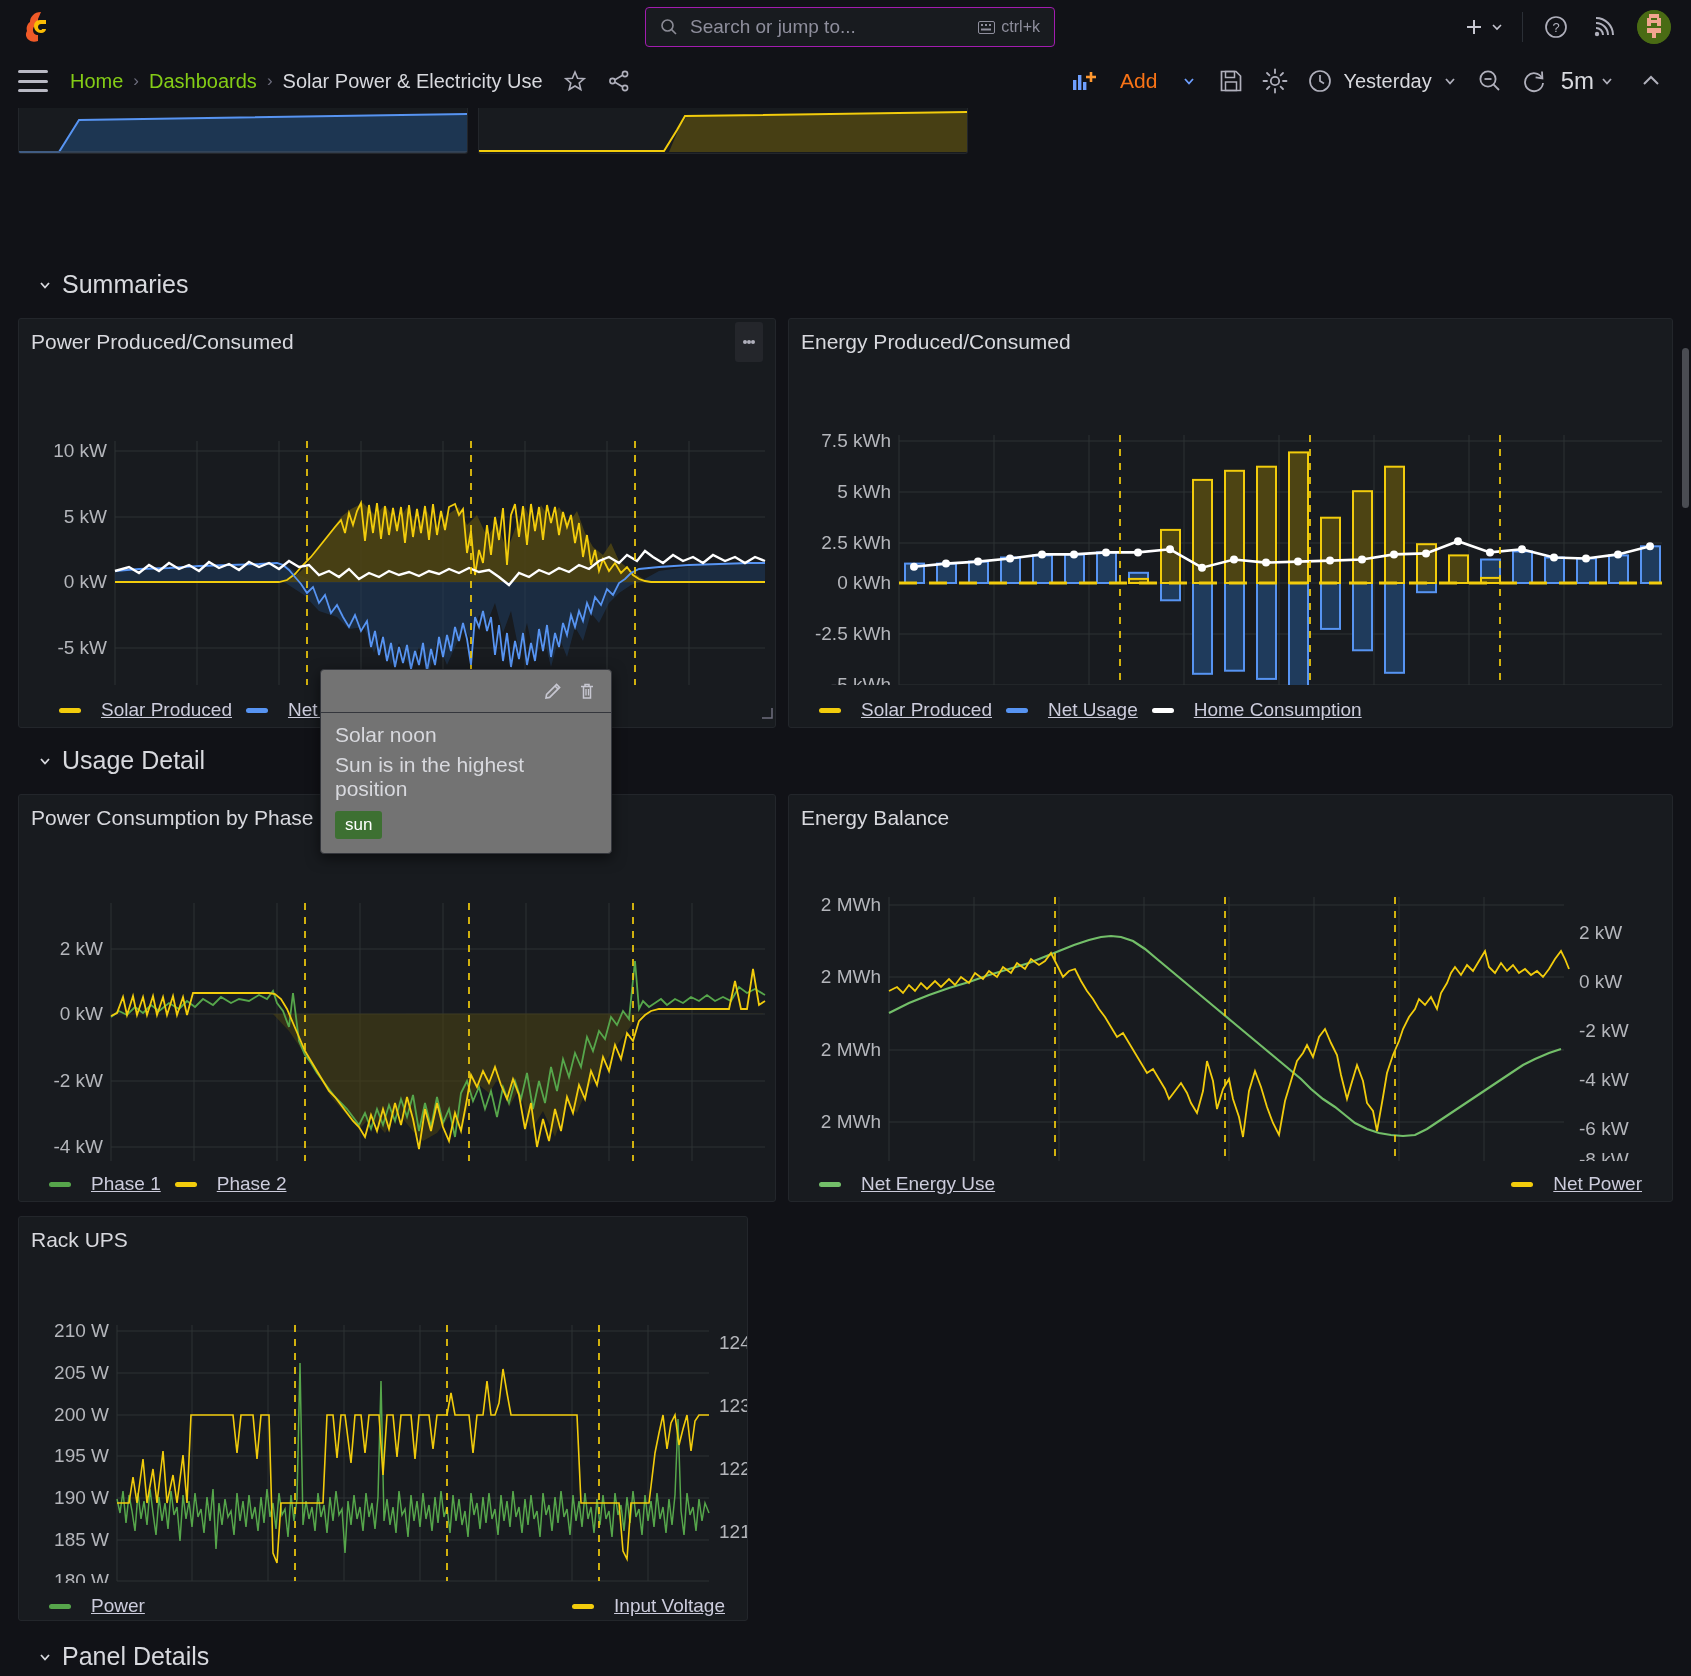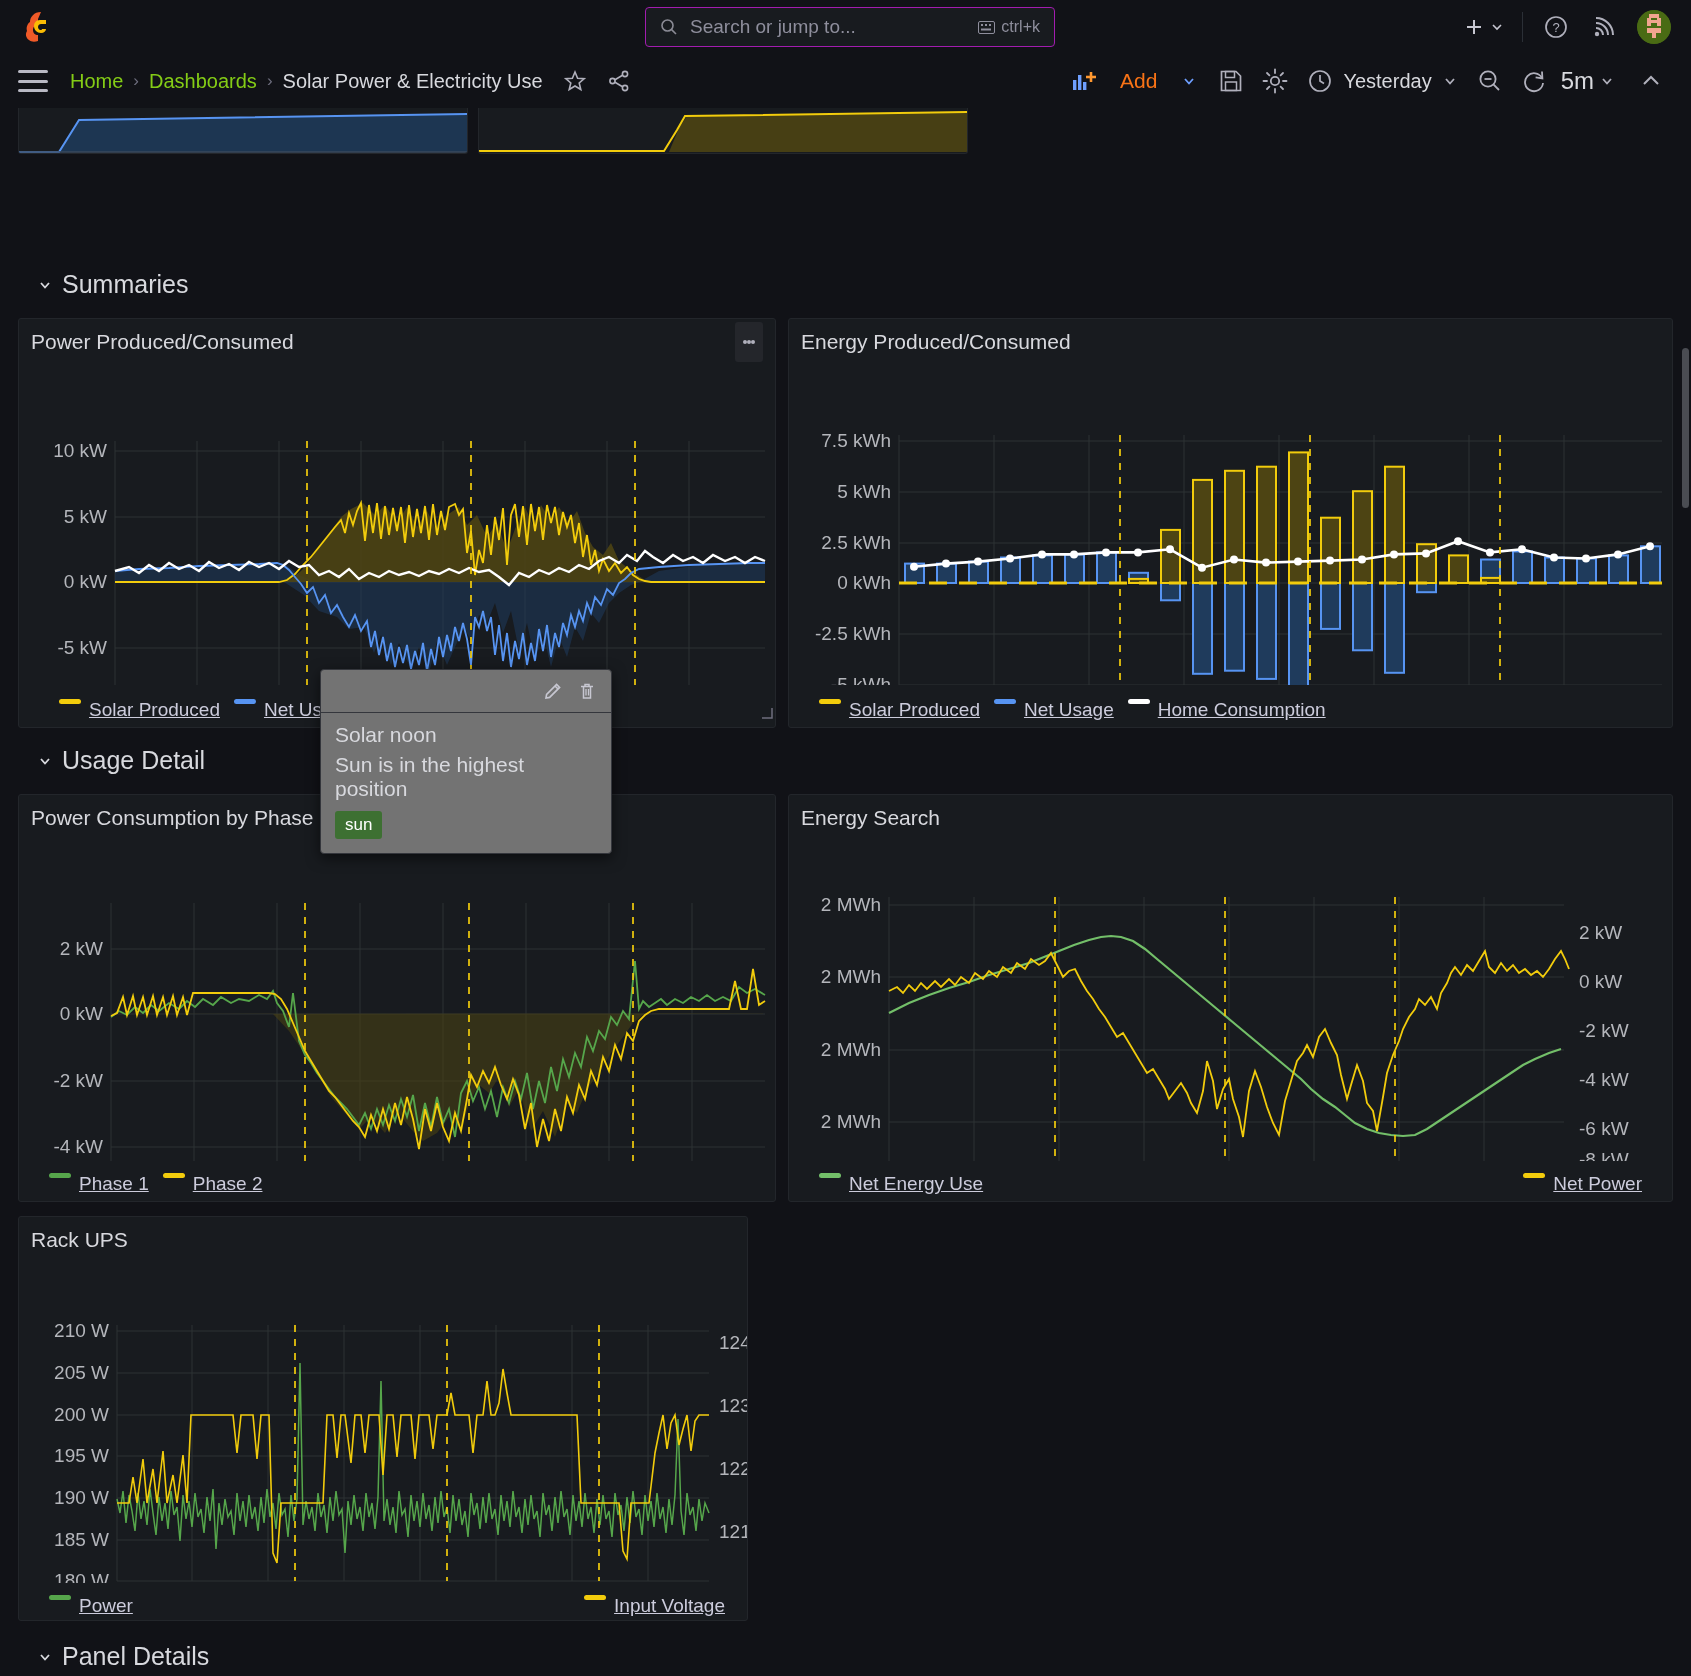--- a/index.html
+++ b/index.html
@@ -124,21 +124,21 @@
   .axis-txt { fill:#b4b6bb; font-size:19px; font-family:"Liberation Sans",sans-serif; }
   .axis-txt-r { fill:#b4b6bb; font-size:19px; font-family:"Liberation Sans",sans-serif; }
   .gridline { stroke:#2c3235; stroke-width:1; }
   .annline { stroke:#f2cc0c; stroke-width:2; stroke-dasharray:7 7; opacity:.85;}
 
   .legend {
     display:flex; align-items:center; gap:14px;
     padding: 6px 0 0 40px;
     font-size:19px; color:#ccccdc;
   }
-  .legend-item { display:flex; align-items:flex-start; gap:8px; cursor:pointer; }
+  .legend-item { display:flex; align-items:center; gap:20px; cursor:pointer; }
   .lg-swatch { width:22px; height:5px; border-radius:3px; display:block;}
 
   
   .anno-tooltip {
     position:absolute;
     left: 320px; top: 561px;
     width: 292px;
     background:#737373;
     border:1px solid #34363c;
     border-radius:4px;
@@ -654,21 +654,21 @@
         <span class="legend-item">
           <span class="lg-swatch" style="background:#f2cc0c"></span>
           <span>Phase 2</span>
         </span>
       </div>
     </div>
   </div>
 
   <div class="panel" style="left:788px; top:686px; width:885px; height:408px;">
     <div class="panel-header">
-      <span>Energy Search</span>
+      <span>Energy Balance</span>
     </div>
     <div class="panel-body">
       <svg width="883" height="320" viewBox="0 0 883 320">
         <g>
           <line class="gridline" x1="100" y1="64" x2="775" y2="64"></line>
           <line class="gridline" x1="100" y1="136" x2="775" y2="136"></line>
           <line class="gridline" x1="100" y1="209" x2="775" y2="209"></line>
           <line class="gridline" x1="100" y1="281" x2="775" y2="281"></line>
         </g>
         <g>

